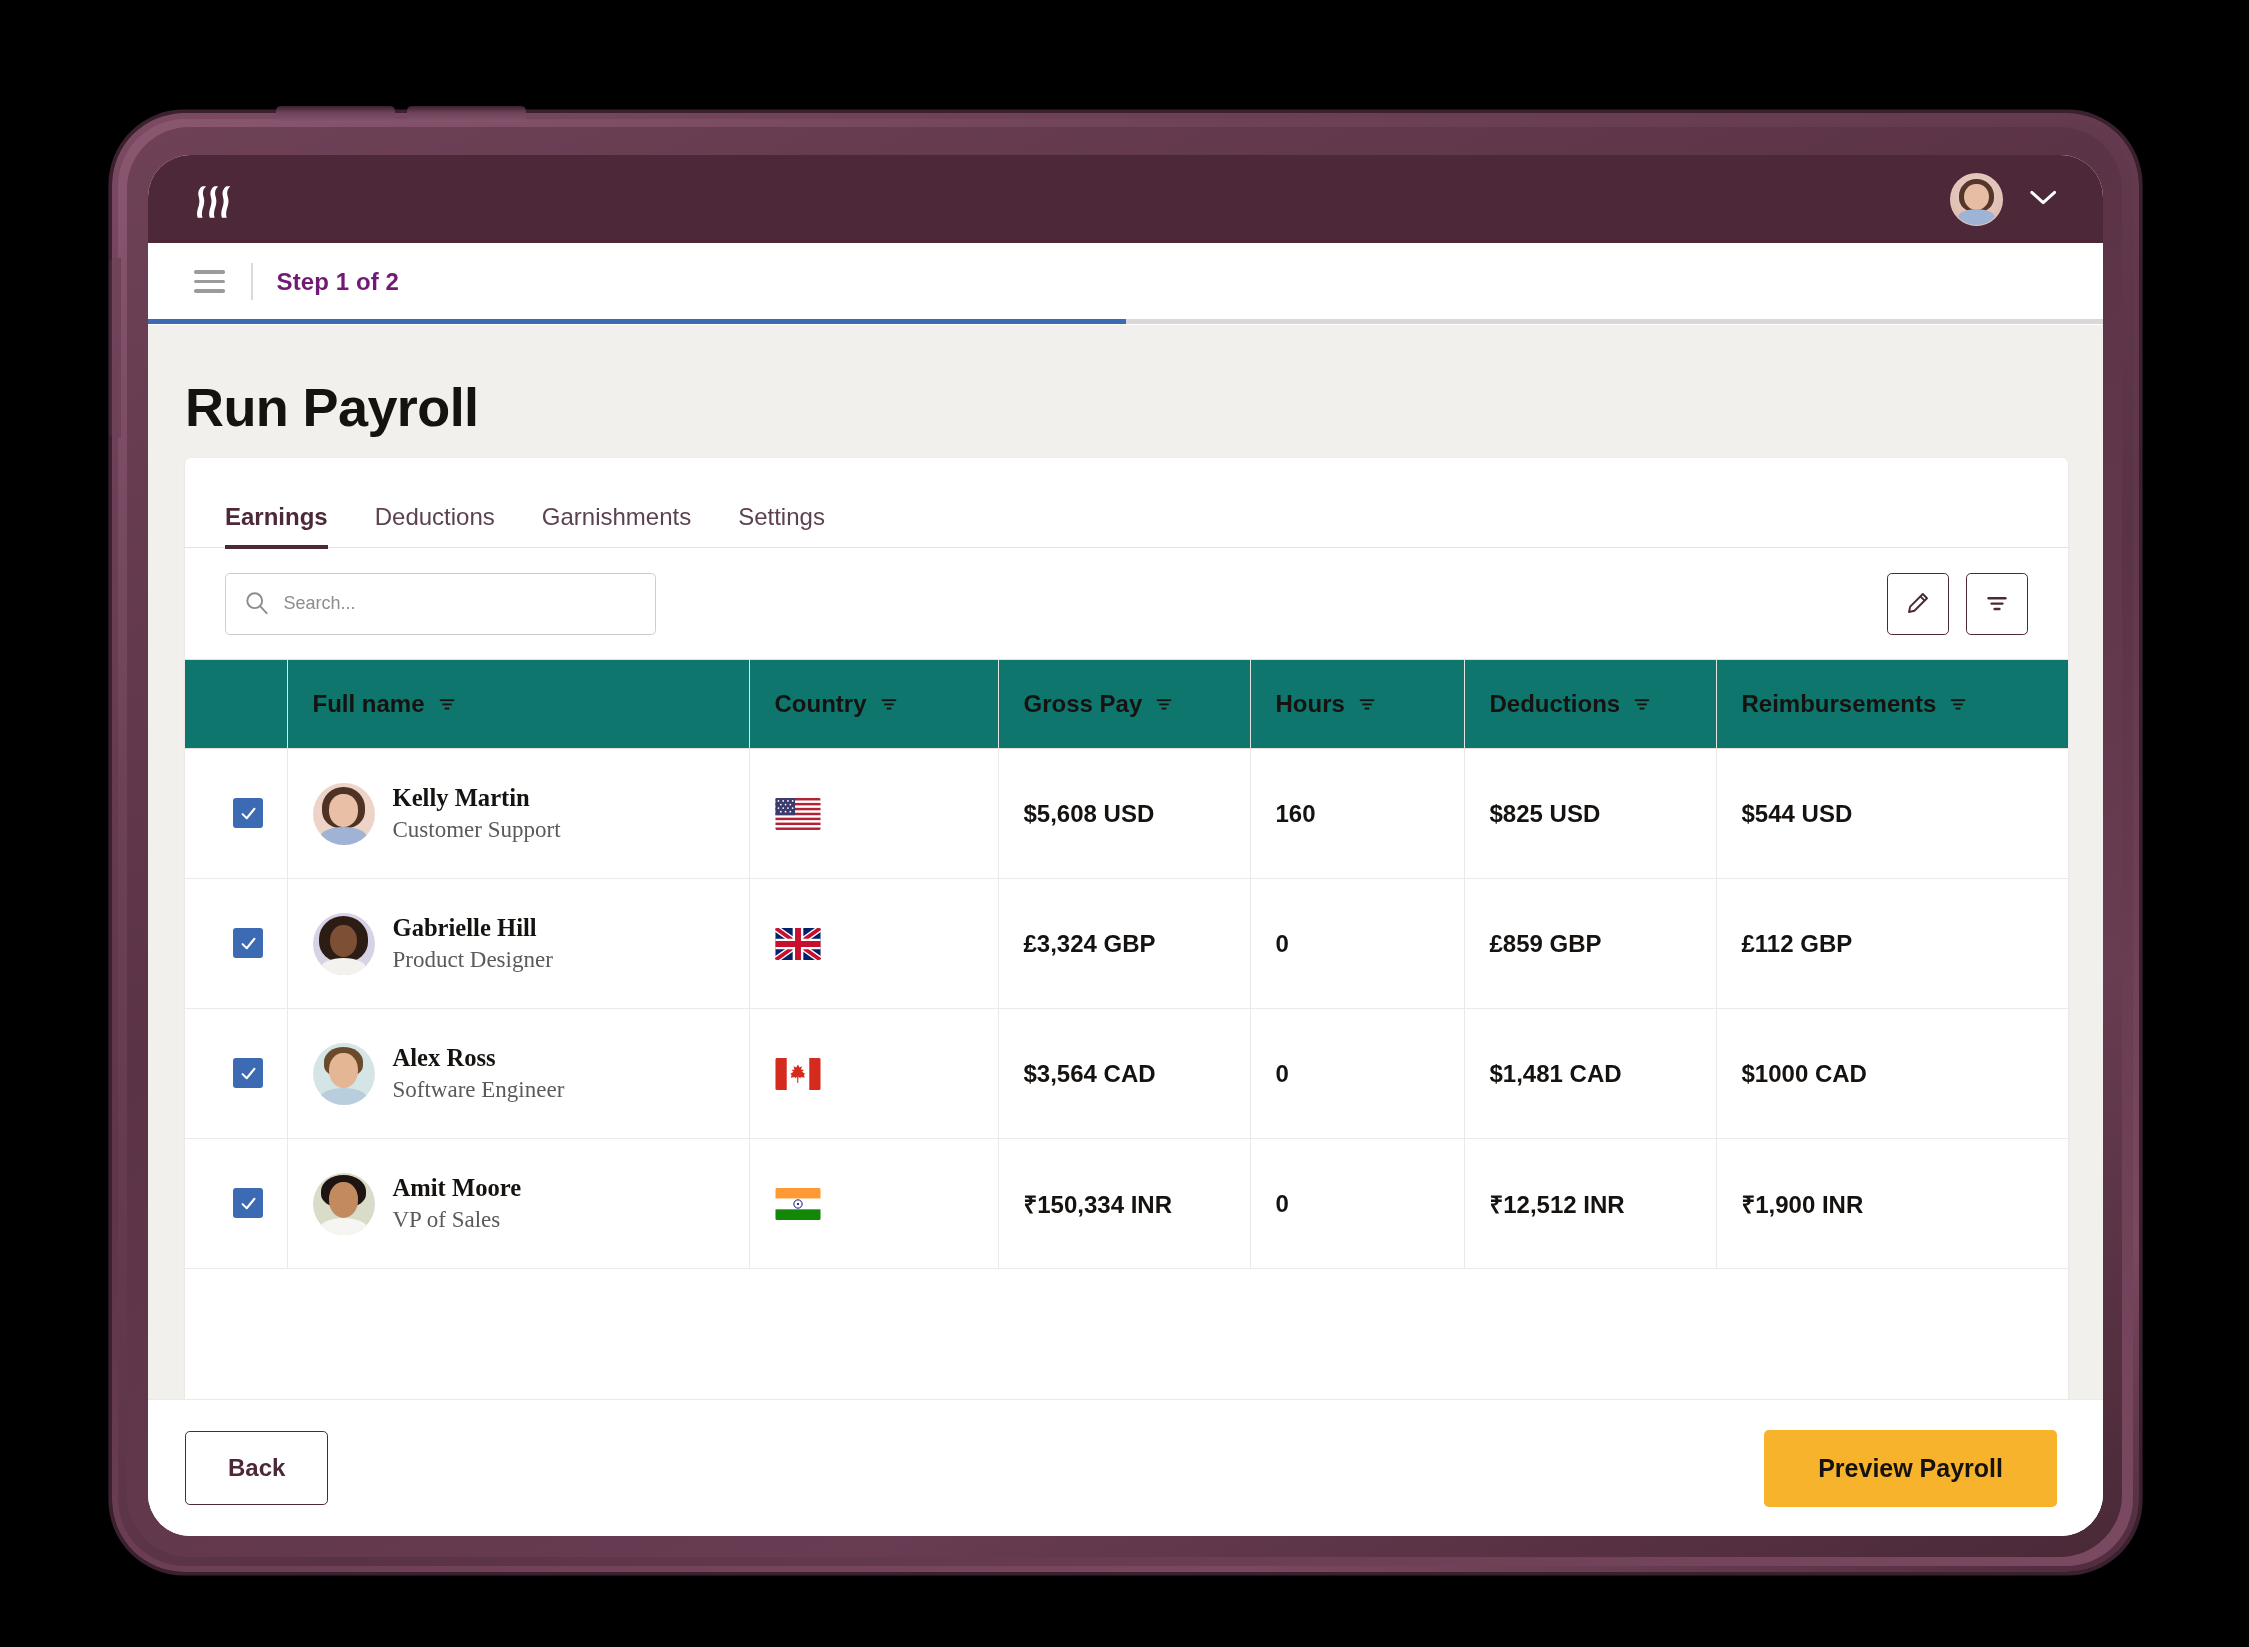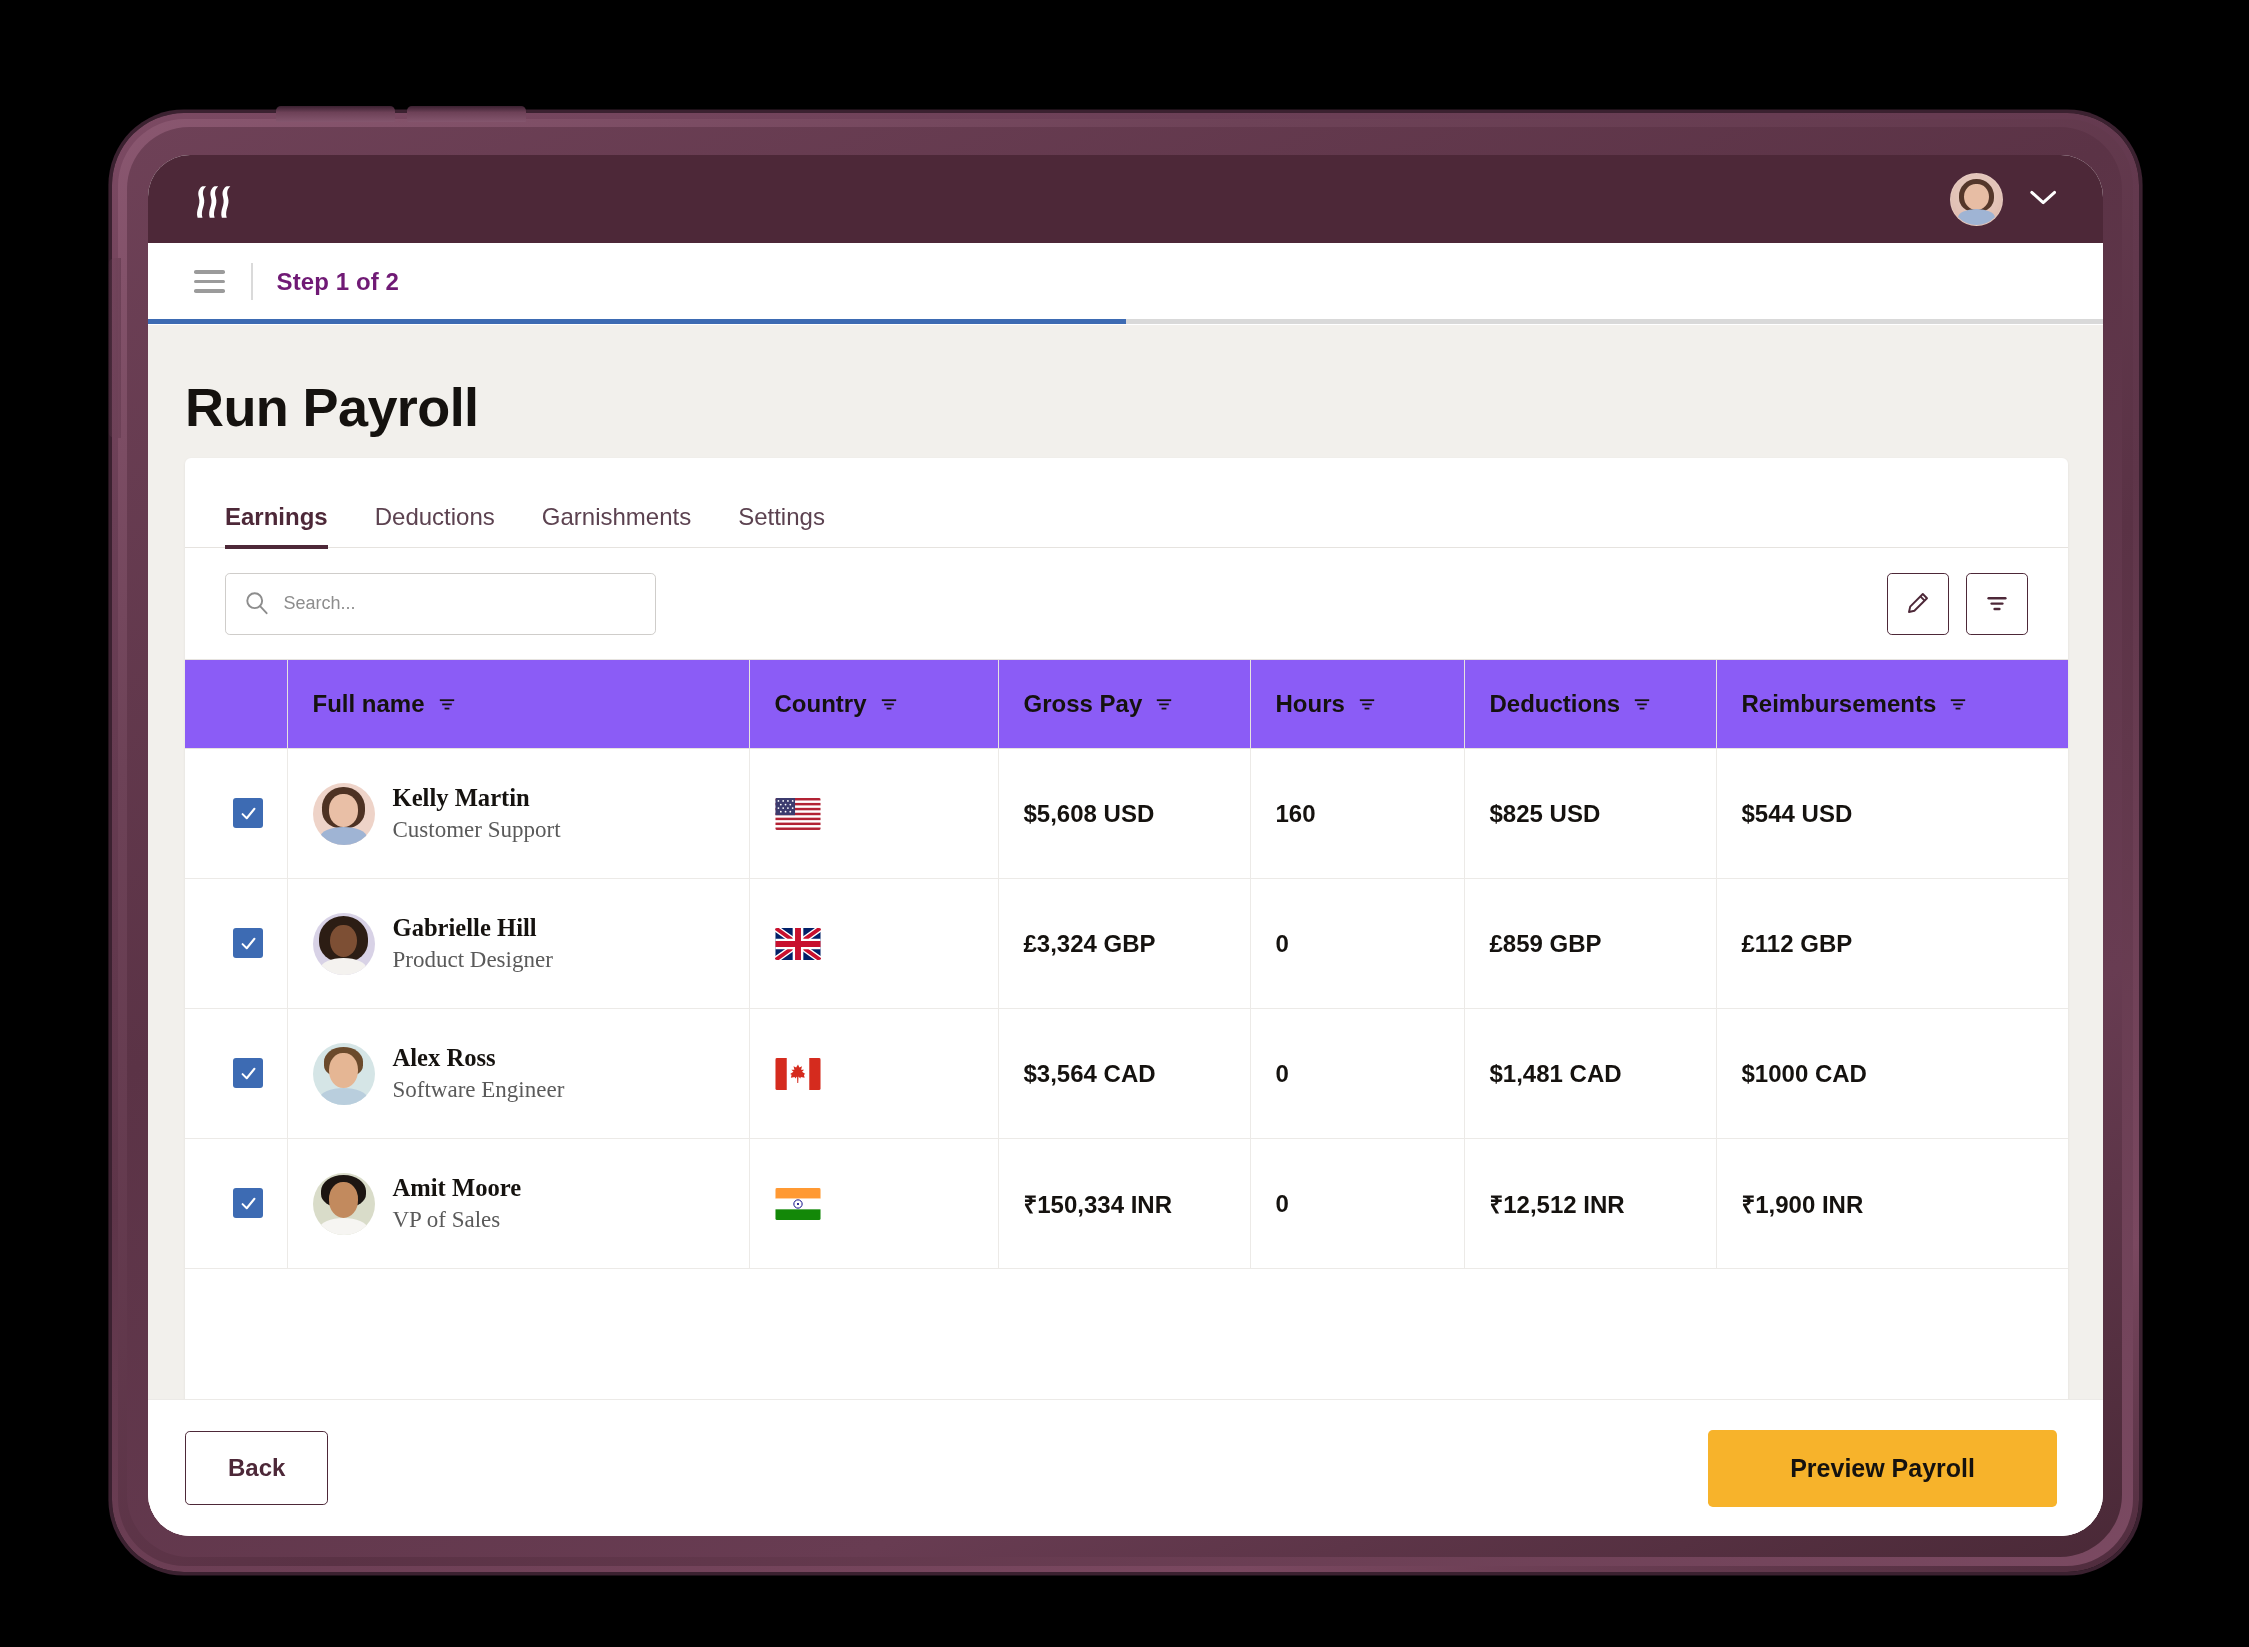--- a/index.html
+++ b/index.html
@@ -189,21 +189,21 @@
   
   #table { width: 100%; border-collapse: collapse; table-layout: fixed; }
   #table thead th {
     border-top: 1.8px solid #e6e3df;
     border-bottom: 1.8px solid #e6e3df;
     border-right: 1.8px solid #e6e3df;
     height: 89px;
     font-size: 24px; font-weight: bold; color: #15120f;
     text-align: left; padding: 0 0 0 25px;
     vertical-align: middle;
-    background: #8b5cf6;
+    background: #0f766e;
   }
   #table thead th:last-child { border-right: none; }
   #table thead th .th-inner { display: inline-flex; align-items: center; gap: 13.2px; }
   #table tbody td {
     border-bottom: 1.8px solid #eceae7;
     border-right: 1.8px solid #eceae7;
     height: 130px;
     font-size: 24px; color: #15120f; font-weight: bold;
     padding: 0 0 0 25px; vertical-align: middle;
     background: #ffffff;
@@ -251,21 +251,21 @@
     border: 1.8px solid #4d2838; border-radius: 4.8px;
     background: #ffffff; color: #4d2838;
     font-size: 24px; font-weight: bold;
     padding: 21.6px 42px; cursor: pointer;
     font-family: "Liberation Sans", sans-serif;
   }
   #preview-btn {
     border: none; border-radius: 4.8px;
     background: #f7b32b; color: #15120f;
     font-size: 25px; font-weight: bold;
-    padding: 24px 82px; cursor: pointer;
+    padding: 24px 54px; cursor: pointer;
     font-family: "Liberation Sans", sans-serif;
   }
 
   
   #table-clip { position: absolute; left: 0; top: 201px; width: 100%; height: 740px; overflow: hidden; }
 </style>
 </head>
 <body>
 
 <div id="device"></div>

